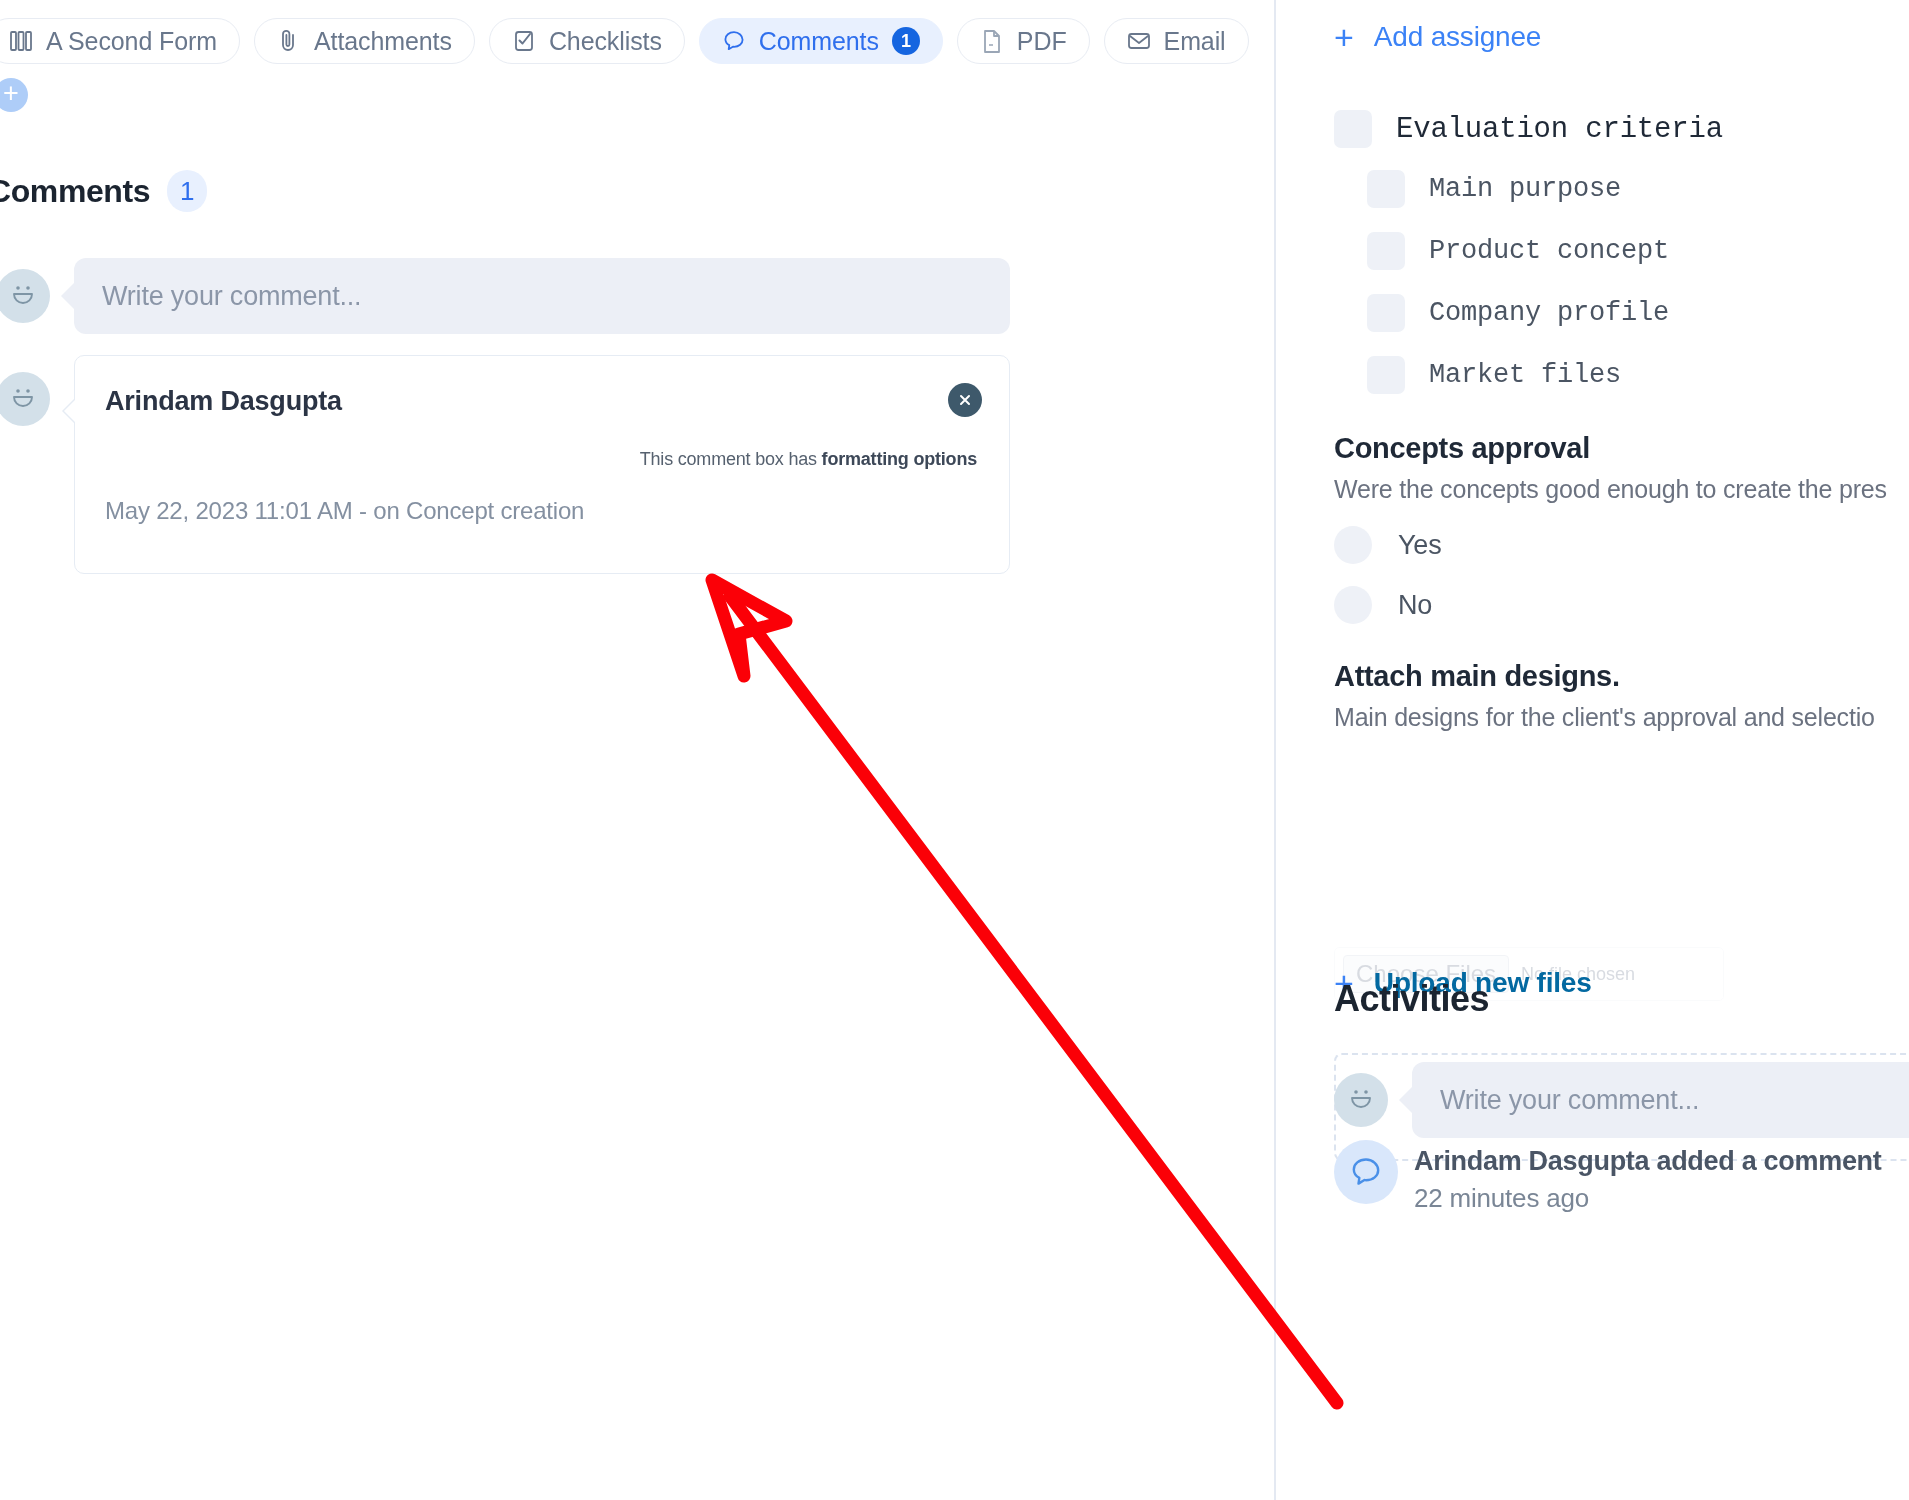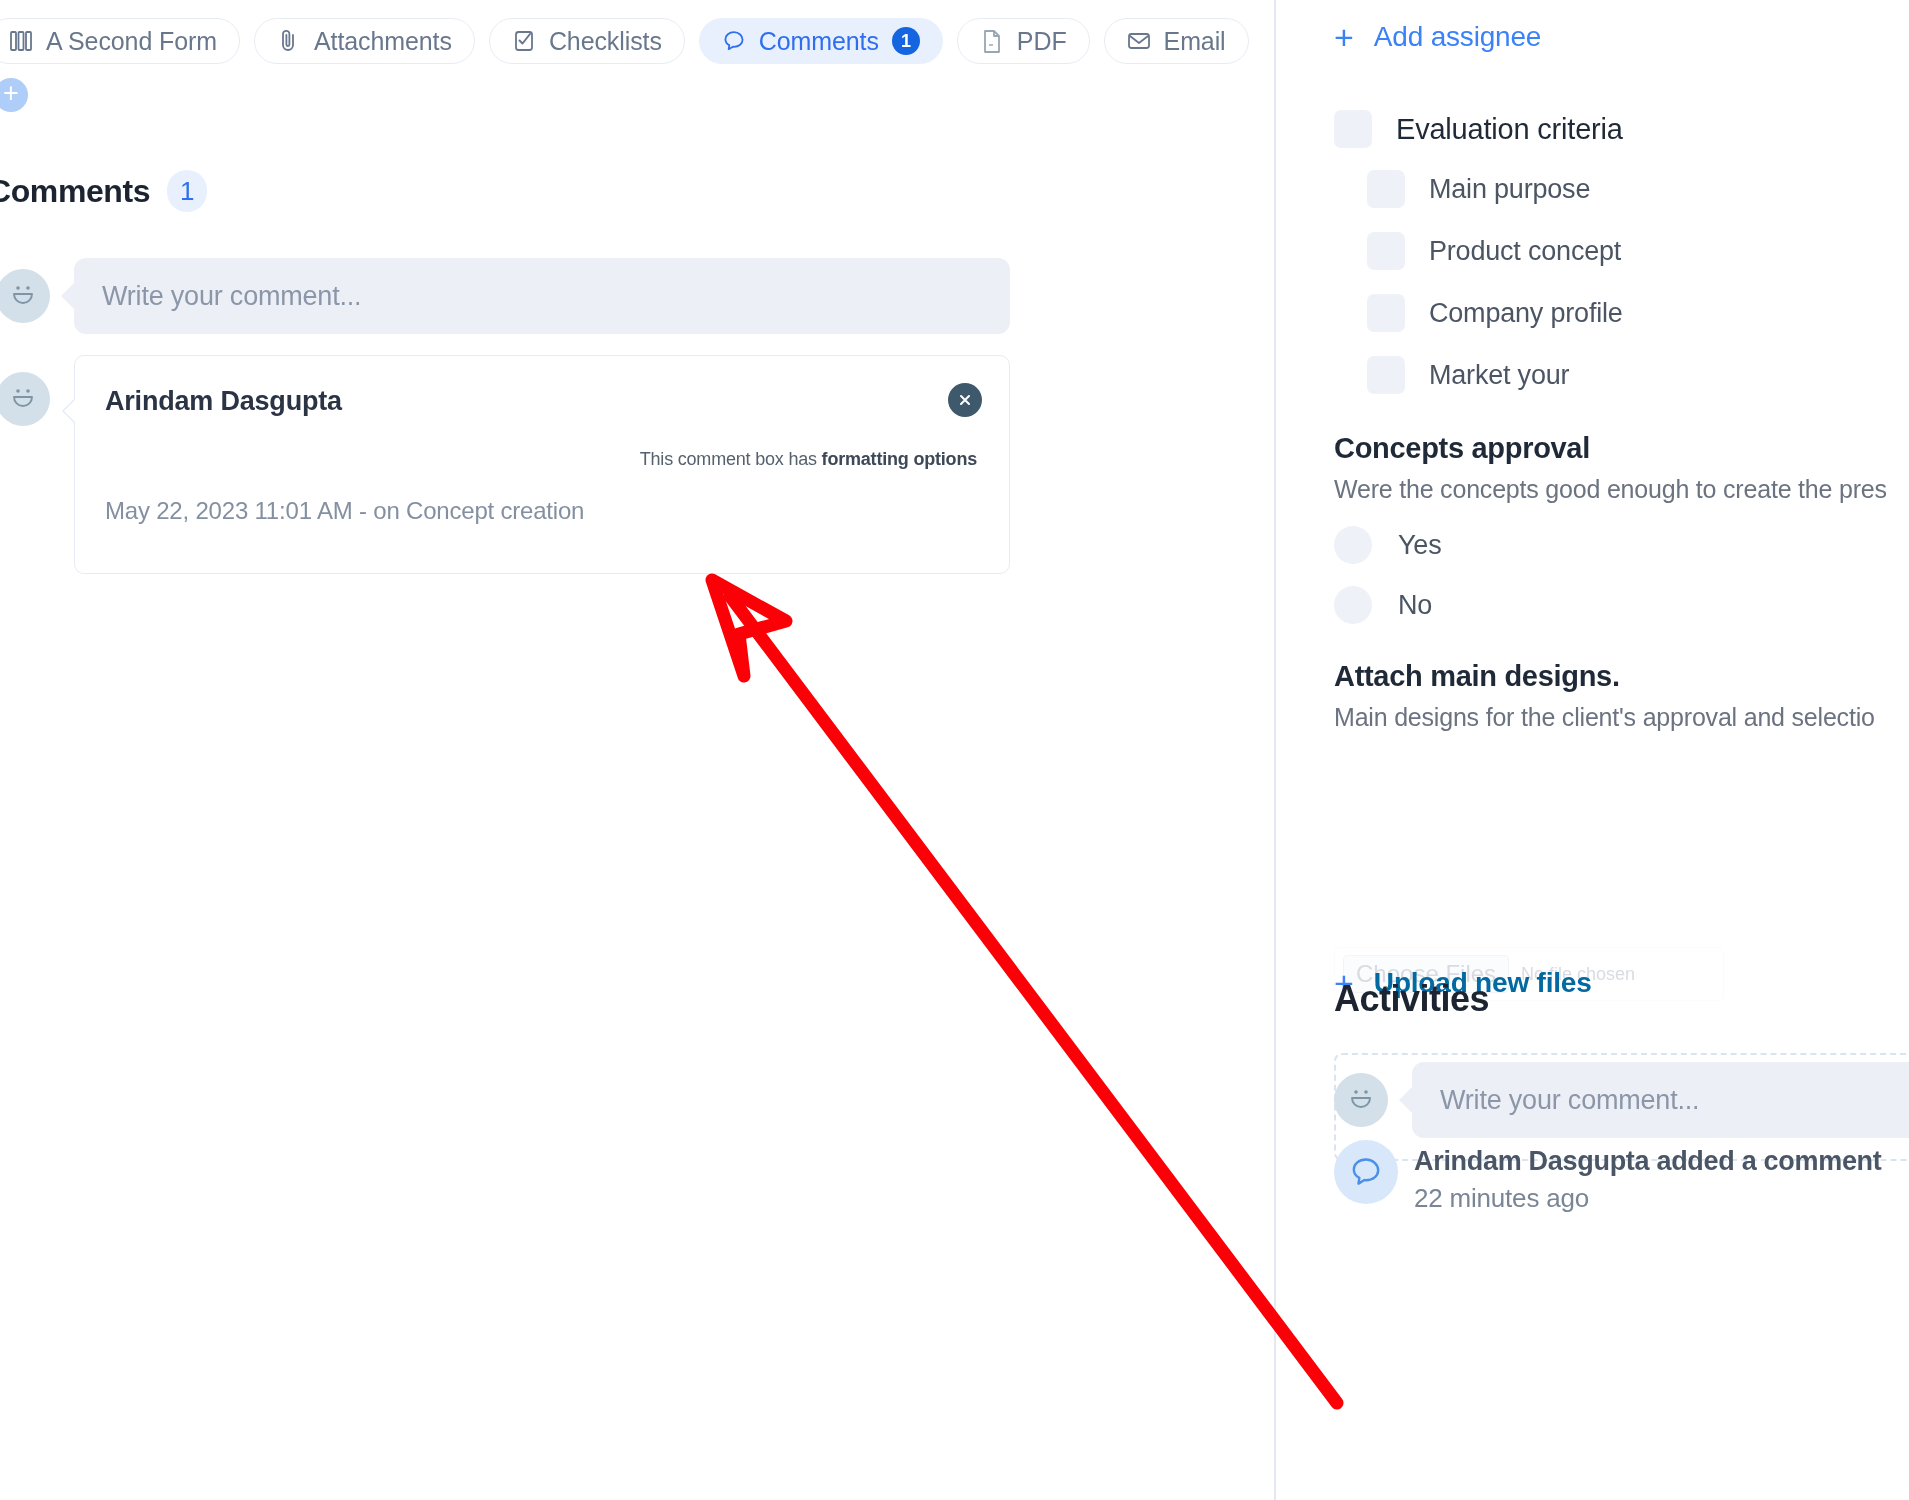--- a/index.html
+++ b/index.html
@@ -154,21 +154,21 @@
   #criteria-group { position: absolute; left: 58px; top: 110px; width: 570px; }
   .check-row { display: flex; align-items: center; gap: 24px; cursor: pointer; }
   .checkbox {
     width: 38px; height: 38px; border-radius: 7px;
     background: #eef1f7; flex: 0 0 auto;
   }
   .check-row.child { margin-left: 33px; }
   .check-row.child .checkbox { background: #eef1f7; }
   #criteria-root-label { font-size: 29px; color: #1f2937; font-weight: 400; letter-spacing: -0.2px; }
   .check-row.child .label { font-size: 27px; color: #4b5563; letter-spacing: -0.2px; }
-  #criteria-group .check-row { margin-bottom: 24px; }
+  #criteria-group .check-row { margin-bottom: 24px; font-family: Liberation Mono, monospace; }
   #criteria-group .check-row:first-child { margin-bottom: 22px; }
 
   .field-block { position: absolute; left: 58px; width: 600px; }
   .field-title {
     font-size: 29px; font-weight: 700; color: #1f2937;
     letter-spacing: -0.3px; margin-bottom: 10px;
   }
   .field-desc {
     font-size: 25px; color: #6b7280; letter-spacing: -0.2px;
     white-space: nowrap; margin-bottom: 22px;
@@ -393,21 +393,21 @@
       <div class="check-row child">
         <span class="checkbox"></span>
         <span class="label">Product concept</span>
       </div>
       <div class="check-row child">
         <span class="checkbox"></span>
         <span class="label">Company profile</span>
       </div>
       <div class="check-row child">
         <span class="checkbox"></span>
-        <span class="label">Market your</span>
+        <span class="label">Market files</span>
       </div>
     </div>
 
     <div class="field-block" style="top:432px;">
       <div class="field-title">Concepts approval</div>
       <div class="field-desc">Were the concepts good enough to create the pres</div>
       <div class="radio-row">
         <span class="radio-dot"></span>
         <span class="radio-label">Yes</span>
       </div>

